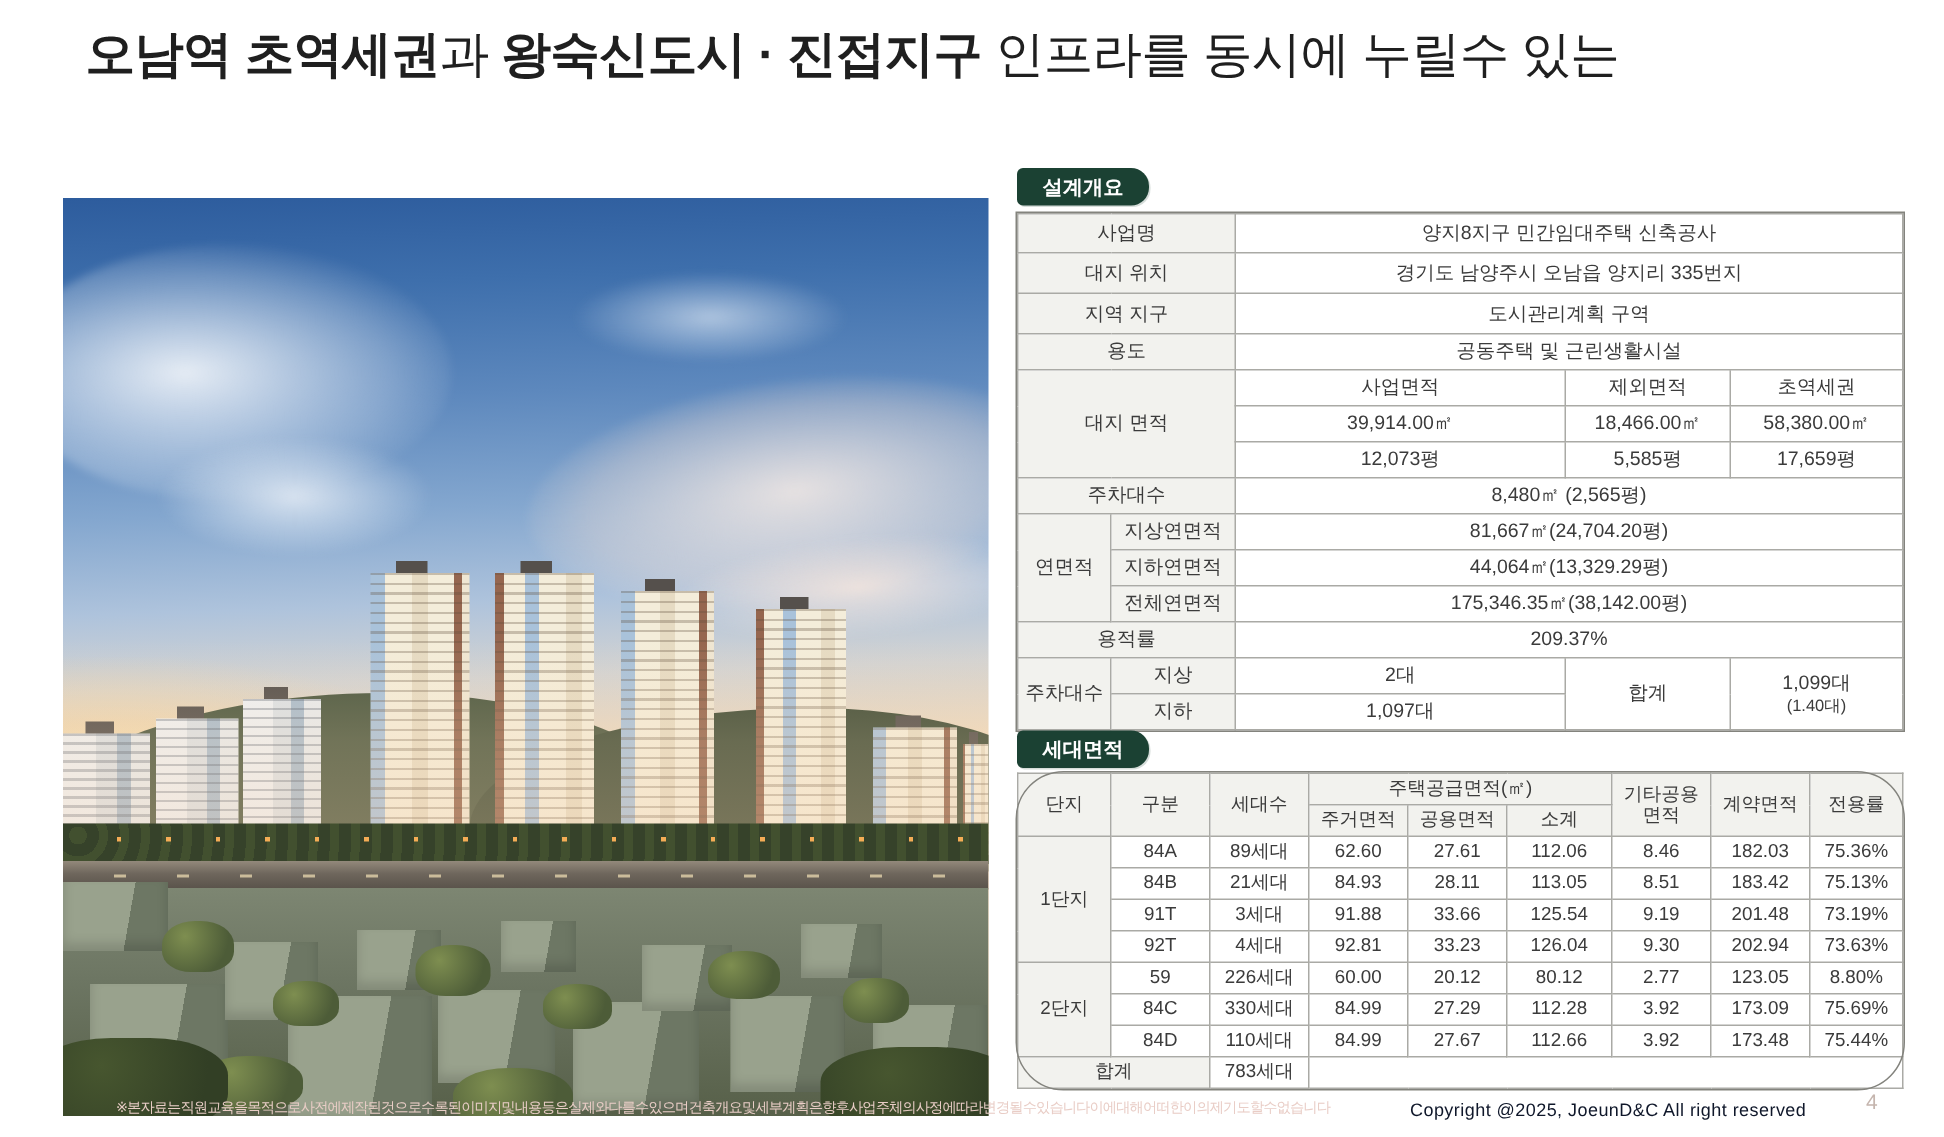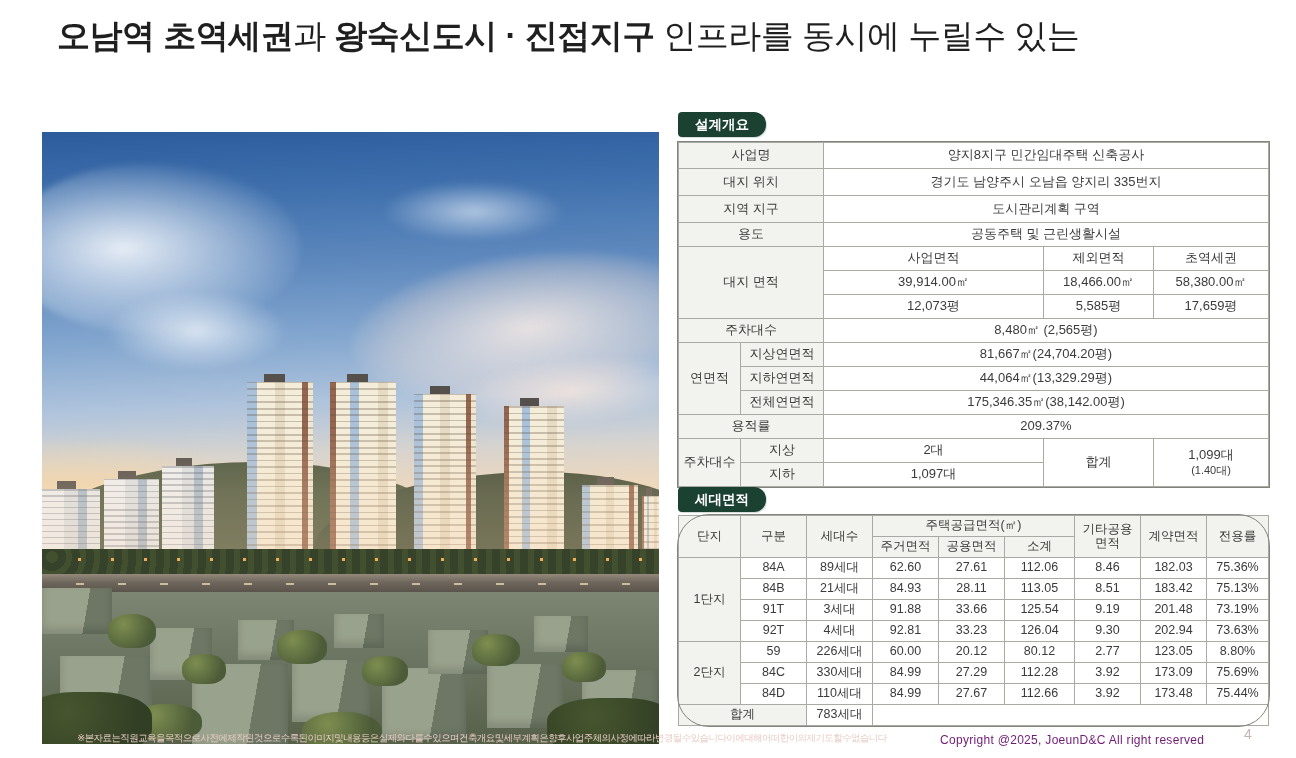--- a/index.html
+++ b/index.html
@@ -25,21 +25,21 @@
          padding:0 2px;height:23px;line-height:1.12;overflow:hidden;}
   #t2{position:absolute;left:678px;top:515px;width:590px;outline:1px solid #83837d;border-radius:31px;}
   #t2 td{border:1px solid #aaaaa5;font-size:12.5px;color:#3b3b3b;text-align:center;
          padding:0 1px;height:20px;line-height:1.05;overflow:hidden;}
   .lbl{background:#f2f2ee;}
   .small{font-size:11px;}
 
   
   .disclaimer{position:absolute;left:42px;top:732px;width:880px;text-align:center;
               font-size:9.5px;color:#e9cdc6;letter-spacing:-0.6px;word-spacing:-2px;white-space:nowrap;}
-  .copyright{position:absolute;left:940px;top:733px;font-size:12px;color:#701a75;letter-spacing:0.3px;}
+  .copyright{position:absolute;left:940px;top:733px;font-size:12px;color:#0f172a;letter-spacing:0.3px;}
   .pagenum{position:absolute;left:1244px;top:726px;font-size:14px;color:#c5b5ae;}
 
   
   .photo{position:absolute;left:42px;top:132px;width:617px;height:612px;overflow:hidden;
          background:linear-gradient(178deg,#2d5c9d 0%,#3e6fac 10%,#5d88bd 22%,#84a7cf 34%,
                     #aec3dc 44%,#d3d3d2 52%,#eed9bd 60%,#f7d8af 66%,#f3cda7 72%,#e9c7a3 78%,#e5c4a0 84%);}
   .photo *{position:absolute;}
   .glow{left:-12%;top:50%;width:60%;height:32%;
         background:radial-gradient(ellipse at 30% 60%,rgba(255,235,175,.95),rgba(255,215,150,.45) 45%,transparent 72%);}
   .cloud{border-radius:50%;}

